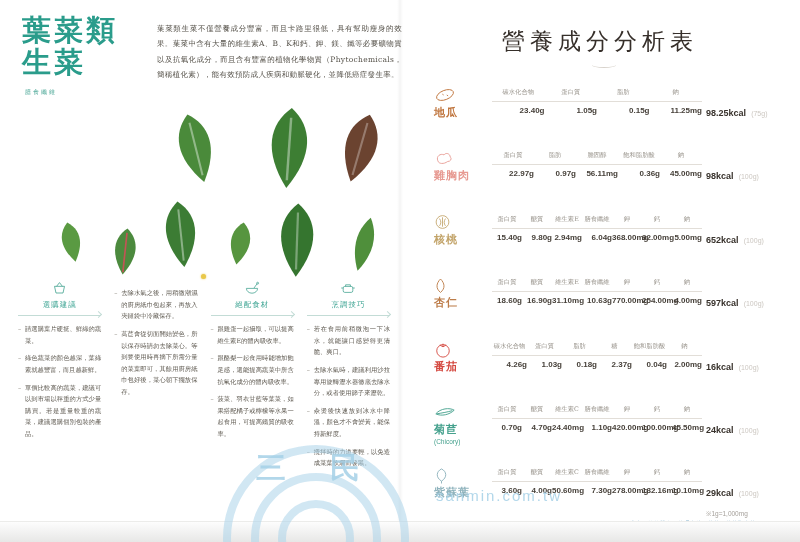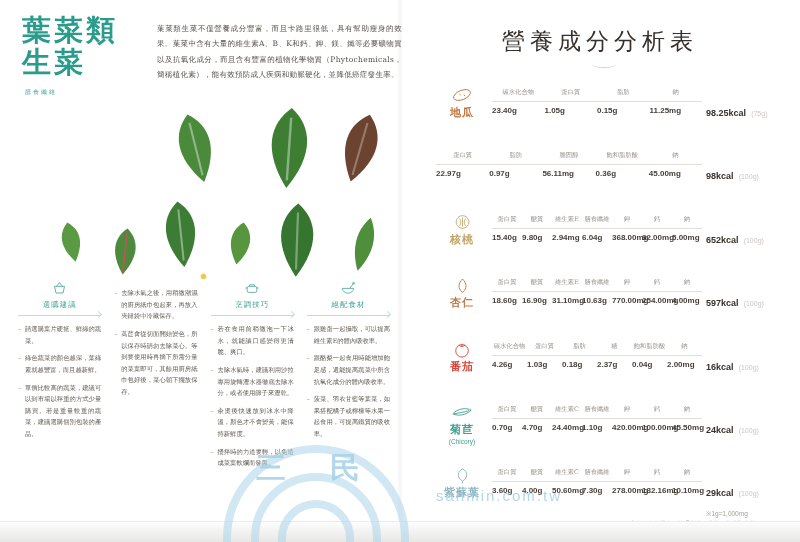--- a/index.html
+++ b/index.html
@@ -37,29 +37,29 @@
   .footer-line{position:absolute;right:44px;bottom:15px;font-size:5.5px;color:#86b2cd;
          letter-spacing:.5px;font-family:"Liberation Sans",sans-serif;}
 
   
   .r-title{position:absolute;left:400px;top:26px;width:400px;text-align:center;font-size:23px;
            font-weight:400;color:#362f2a;letter-spacing:5px;}
   .r-squig{position:absolute;left:592px;top:62px;width:24px;height:5px;
            border-bottom:1.5px solid #d8d3cc;border-radius:50%;}
   .rows{position:absolute;left:434px;top:80px;width:356px;}
   .nrow{display:flex;align-items:flex-start;box-sizing:border-box;height:63.4px;padding-top:7px;}
-  .food{width:56px;flex-shrink:0;text-align:center;}
+  .food{width:56px;flex-shrink:0;}
   .ficon{display:block;height:17px;}
   .fname{font-size:11px;font-weight:700;letter-spacing:1px;margin-top:1px;}
   .fsub{font-size:6.5px;margin-top:1px;font-family:"Liberation Sans",sans-serif;}
   .ncells{display:flex;flex:1;margin:1px 4px 0 2px;}
   .ncell{flex:1;min-width:0;}
   .nlabel{font-size:6.3px;color:#98938b;text-align:center;padding-bottom:4px;white-space:nowrap;
           border-bottom:1px solid #e2ded8;}
-  .nvalue{font-size:8px;font-weight:700;color:#47413a;text-align:left;padding-top:4px;
+  .nvalue{font-size:8px;font-weight:700;color:#47413a;text-align:right;padding-top:4px;
           font-family:"Liberation Sans",sans-serif;white-space:nowrap;}
   .kcal{width:84px;flex-shrink:0;padding-top:14px;white-space:nowrap;}
   .kv{font-size:9px;font-weight:700;color:#38322c;font-family:"Liberation Sans",sans-serif;}
   .ks{font-size:7px;color:#ccc7c1;font-family:"Liberation Sans",sans-serif;}
   .knote{margin-top:9px;font-size:6.5px;color:#a5a09a;font-family:"Liberation Sans",sans-serif;}
 
   
   .gutter{position:absolute;left:397px;top:0;width:6px;height:524px;
           background:linear-gradient(90deg,rgba(0,0,0,0),rgba(0,0,0,.045),rgba(0,0,0,0));}
   .page-bottom{position:absolute;left:0;right:0;top:521px;height:21px;
@@ -143,51 +143,51 @@
       <div class="col">
         <div class="col-list">
 
         <div class="tip">去除水氣之後，用稍微潮濕的廚房紙巾包起來，再放入夾鏈袋中冷藏保存。</div>
             <div class="tip">萵苣會從切面開始變色，所以保存時請勿去除菜心。等到要使用時再摘下所需分量的菜葉即可，其餘用廚房紙巾包好後，菜心朝下擺放保存。</div>
           </div>
       </div>
       <div class="col">
         <div class="col-head">
           <span class="col-icon"><svg width="16" height="14" viewBox="0 0 20 16" fill="none" stroke="#49a694" stroke-width="1">
+                <path d="M3 8.5 a7 6 0 0 0 14 0 Z"></path>
+                <path d="M12.5 8 L16.5 2.5"></path>
+                <circle cx="17" cy="2" r="1.2"></circle>
+              </svg></span>
+          <div class="col-title">絕配食材</div>
+          <div class="col-line"></div>
+        </div>
+        <div class="col-list">
+
+        <div class="tip">跟雞蛋一起攝取，可以提高維生素E的體內吸收率。</div>
+            <div class="tip">跟酪梨一起食用時能增加飽足感，還能提高蔬菜中所含抗氧化成分的體內吸收率。</div>
+            <div class="tip">菠菜、羽衣甘藍等葉菜，如果搭配橘子或檸檬等水果一起食用，可提高鐵質的吸收率。</div>
+          </div>
+      </div>
+      <div class="col">
+        <div class="col-head">
+          <span class="col-icon"><svg width="16" height="14" viewBox="0 0 20 16" fill="none" stroke="#49a694" stroke-width="1">
                 <rect x="4" y="6" width="12" height="7.5" rx="2"></rect>
                 <path d="M1.5 8 h2.5 M16 8 h2.5 M7 6 V4 h6 v2"></path>
               </svg></span>
           <div class="col-title">烹調技巧</div>
           <div class="col-line"></div>
         </div>
         <div class="col-list">
 
         <div class="tip">若在食用前稍微泡一下冰水，就能讓口感變得更清脆、爽口。</div>
             <div class="tip">去除水氣時，建議利用沙拉專用旋轉瀝水器徹底去除水分，或者使用篩子來瀝乾。</div>
             <div class="tip">汆燙後快速放到冰水中降溫，顏色才不會變黃，能保持新鮮度。</div>
             <div class="tip">攪拌時的力道要輕，以免造成菜葉軟爛而發黑。</div>
           </div>
       </div>
-      <div class="col">
-        <div class="col-head">
-          <span class="col-icon"><svg width="16" height="14" viewBox="0 0 20 16" fill="none" stroke="#49a694" stroke-width="1">
-                <path d="M3 8.5 a7 6 0 0 0 14 0 Z"></path>
-                <path d="M12.5 8 L16.5 2.5"></path>
-                <circle cx="17" cy="2" r="1.2"></circle>
-              </svg></span>
-          <div class="col-title">絕配食材</div>
-          <div class="col-line"></div>
-        </div>
-        <div class="col-list">
-
-        <div class="tip">跟雞蛋一起攝取，可以提高維生素E的體內吸收率。</div>
-            <div class="tip">跟酪梨一起食用時能增加飽足感，還能提高蔬菜中所含抗氧化成分的體內吸收率。</div>
-            <div class="tip">菠菜、羽衣甘藍等葉菜，如果搭配橘子或檸檬等水果一起食用，可提高鐵質的吸收率。</div>
-          </div>
-      </div>
     </div>
 
     <div class="pgnum pg-left">18</div>
   </div>
 
   <div>
     <div class="r-title">營養成分分析表</div>
     <div class="r-squig"></div>
 
     <div class="rows">
@@ -216,20 +216,26 @@
             </div>
             <div class="ncell">
               <div class="nlabel">鈉</div>
               <div class="nvalue">11.25mg</div>
             </div>
           </div>
         <div class="kcal"><span class="kv">98.25kcal</span> <span class="ks">(75g)</span></div>
       </div>
 
       <div class="nrow">
+        <div class="food">
+          <span class="ficon"><svg width="20" height="16" viewBox="0 0 22 18" fill="none" stroke="#e79a92" stroke-width="1">
+                <path d="M4 12 C2 7 7 3.5 11 5.5 C13 2.5 18 4 18 8 C20 9 19 13 15 13 C11 16 5 16 4 12 Z"></path>
+              </svg></span>
+          <div class="fname" style="color:#e79a92">雞胸肉</div>
+        </div>
         <div class="ncells">
 
         <div class="ncell">
               <div class="nlabel">蛋白質</div>
               <div class="nvalue">22.97g</div>
             </div>
             <div class="ncell">
               <div class="nlabel">脂肪</div>
               <div class="nvalue">0.97g</div>
             </div>

